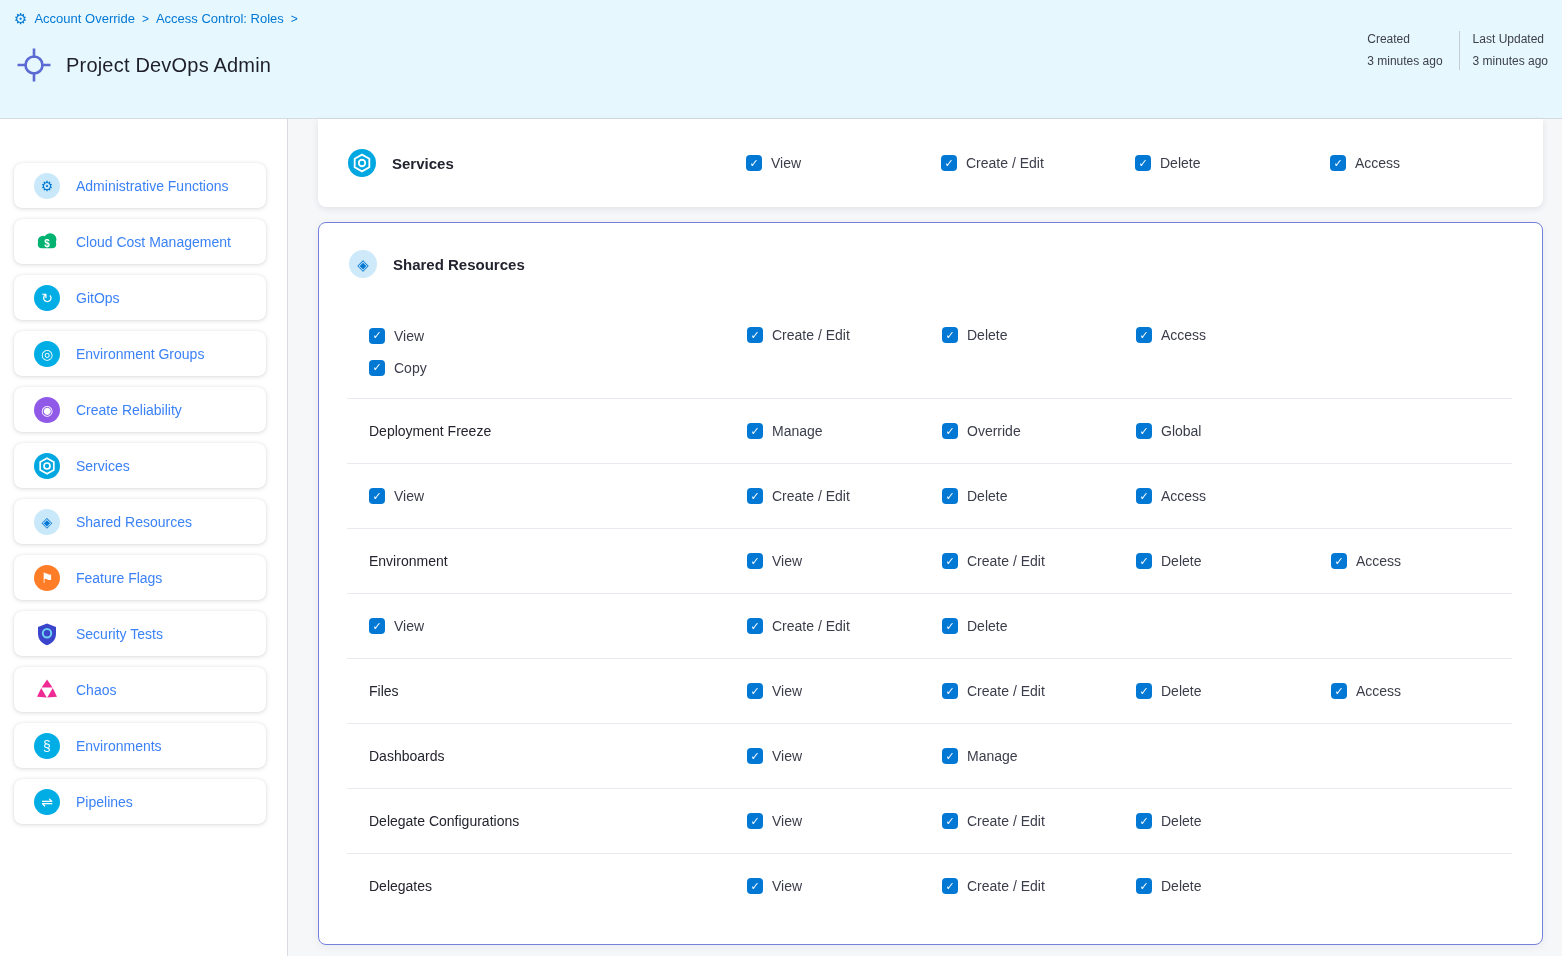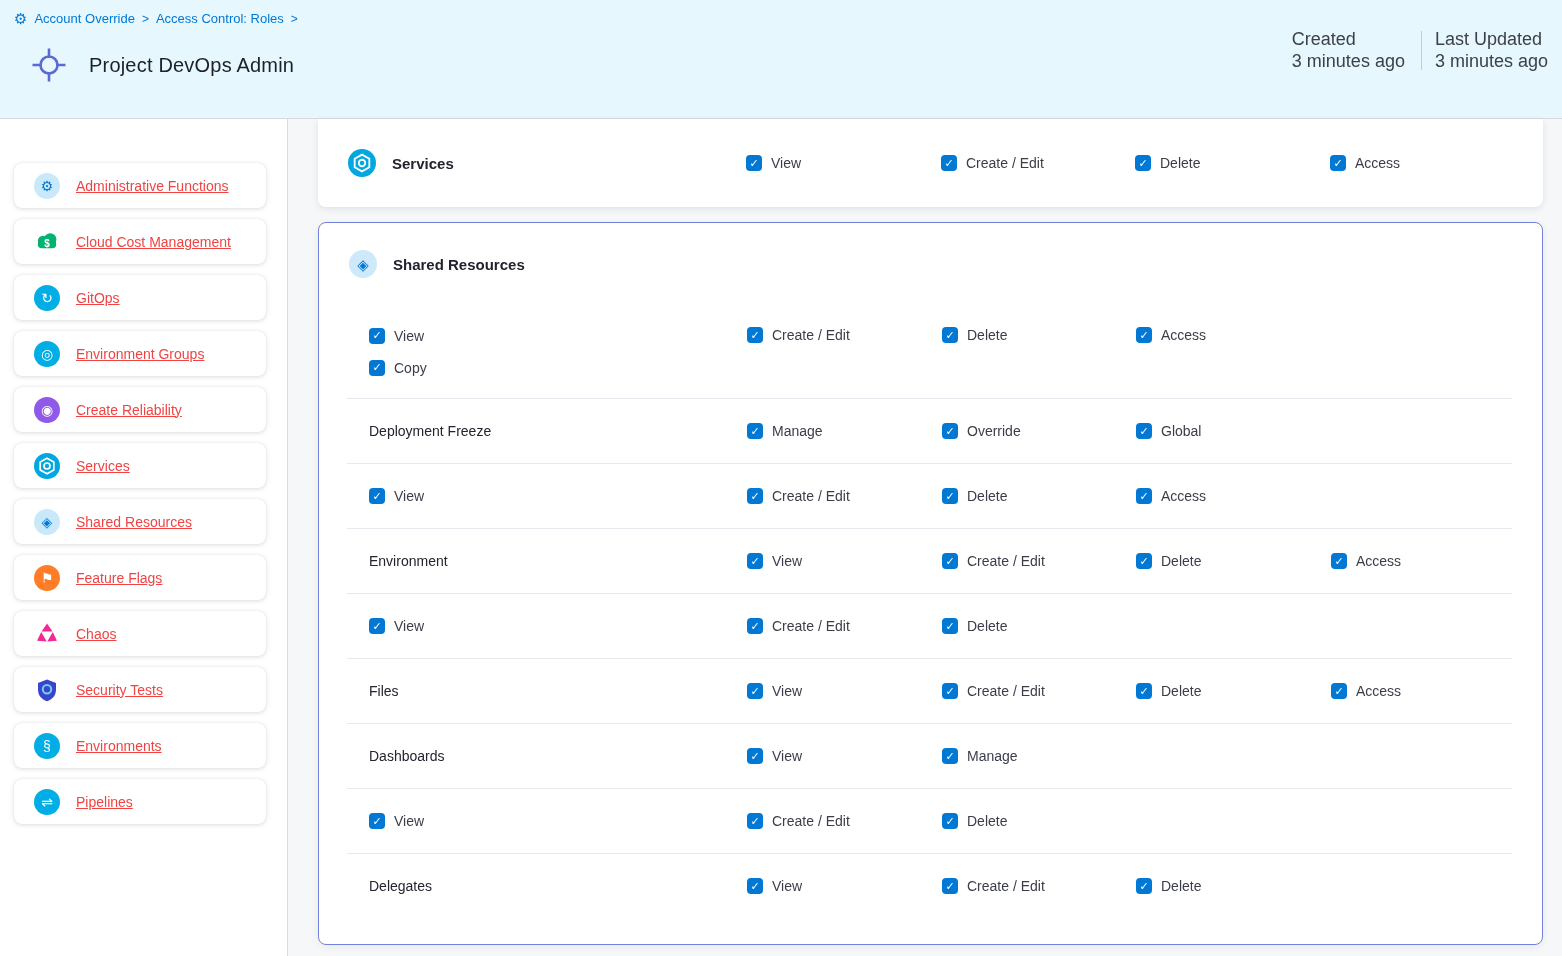--- a/index.html
+++ b/index.html
@@ -17,47 +17,47 @@
   }
   .breadcrumb {
     position:absolute; top:11px; left:14px;
     display:flex; align-items:center; gap:7px;
     font-size:13px; font-weight:500; color:#0278d5;
   }
   .crumb-gear { font-size:15px; line-height:1; color:#0278d5; }
   .crumb-link { color:#0278d5; text-decoration:none; cursor:pointer; }
   .crumb-sep { color:#0278d5; font-size:12px; }
   .title-row {
-    position:absolute; top:46px; left:30px;
-    display:flex; align-items:center; gap:21px;
+    position:absolute; top:46px; left:15px;
+    display:flex; align-items:center; gap:13px;
   }
   .page-title { margin:0; font-size:20px; font-weight:500; color:#1e1f2b; letter-spacing:.2px; }
   .meta {
     position:absolute; top:29px; right:14px;
     display:flex; align-items:stretch;
-    font-size:18px; color:#3e404d;
+    font-size:12px; color:#3e404d;
   }
   .meta-col { display:flex; flex-direction:column; gap:1px; line-height:21px; }
   .meta-col.created { padding-right:16px; }
   .meta-col.updated { padding-left:13px; }
   .meta-divider { width:1px; background:#c5cad3; margin:2px 0; }
 
   
   .sidebar {
     position:absolute; top:119px; left:0; width:288px; bottom:0;
     background:#ffffff; border-right:1px solid #d9dae3; padding-top:44px;
   }
   .side-item {
     width:252px; height:45px; margin:0 0 11px 14px;
     background:#fff; border-radius:8px;
     box-shadow:0 1px 4px rgba(40,41,61,.16), 0 0 1px rgba(40,41,61,.12);
     display:flex; align-items:center; gap:16px; padding-left:20px;
     cursor:pointer;
   }
-  .side-label { font-size:14px; color:#ef4444;text-decoration:underline; }
+  .side-label { font-size:14px; color:#3b82f6; }
 
   .icon-circle {
     border-radius:50%; display:inline-flex; align-items:center; justify-content:center;
     flex:0 0 auto;
   }
   .icon-circle span { line-height:1; display:block; }
   .icon-free { display:inline-flex; align-items:center; justify-content:center; flex:0 0 auto; }
   .icon-free svg, .icon-circle svg { display:block; }
 
   
@@ -190,37 +190,37 @@
     </div>
     <div class="side-item">
       <span class="icon-circle" style="height: 26px; width: 26px; background: rgb(255, 125, 39);">
         <span style="color: rgb(255, 255, 255); font-size: 14px;">⚑</span>
       </span>
       <span class="side-label">Feature Flags</span>
     </div>
     <div class="side-item">
       <span class="icon-free" style="height: 26px; width: 26px;">
         <svg width="26" height="26" viewBox="0 0 26 26">
+          <path d="M13 2.5 L22 6 V12.8 C22 18.6 18.3 22.5 13 24.2 C7.7 22.5 4 18.6 4 12.8 V6 Z" fill="#3b45cc"></path>
+          <circle cx="13" cy="12.3" r="4.2" fill="none" stroke="#6fd0f2" stroke-width="2"></circle>
+        </svg>
+      </span>
+      <span class="side-label">Security Tests</span>
+    </div>
+    <div class="side-item">
+      <span class="icon-free" style="height: 26px; width: 26px;">
+        <svg width="26" height="26" viewBox="0 0 26 26">
           <g fill="#f02a95">
             <polygon points="13,2.5 18.5,10.5 7.5,10.5"></polygon>
             <polygon points="13,2.5 18.5,10.5 7.5,10.5" transform="rotate(120 13 14)"></polygon>
             <polygon points="13,2.5 18.5,10.5 7.5,10.5" transform="rotate(240 13 14)"></polygon>
           </g>
         </svg>
       </span>
       <span class="side-label">Chaos</span>
-    </div>
-    <div class="side-item">
-      <span class="icon-free" style="height: 26px; width: 26px;">
-        <svg width="26" height="26" viewBox="0 0 26 26">
-          <path d="M13 2.5 L22 6 V12.8 C22 18.6 18.3 22.5 13 24.2 C7.7 22.5 4 18.6 4 12.8 V6 Z" fill="#3b45cc"></path>
-          <circle cx="13" cy="12.3" r="4.2" fill="none" stroke="#6fd0f2" stroke-width="2"></circle>
-        </svg>
-      </span>
-      <span class="side-label">Security Tests</span>
     </div>
     <div class="side-item">
       <span class="icon-circle" style="height: 26px; width: 26px; background: rgb(0, 173, 228);">
         <span style="color: rgb(255, 255, 255); font-size: 14px;">§</span>
       </span>
       <span class="side-label">Environments</span>
     </div>
     <div class="side-item">
       <span class="icon-circle" style="height: 26px; width: 26px; background: rgb(0, 173, 228);">
         <span style="color: rgb(255, 255, 255); font-size: 14px;">⇌</span>
@@ -440,20 +440,21 @@
           <div class="cell">
             <span class="perm">
               <span class="cb">✓</span>
               <span class="cb-label">Manage</span>
             </span>
           </div>
           <div class="cell"></div>
           <div class="cell"></div>
         </div>
         <div class="perm-row">
+          <div class="row-label">Delegate Configurations</div>
           <div class="cell">
             <span class="perm">
               <span class="cb">✓</span>
               <span class="cb-label">View</span>
             </span>
           </div>
           <div class="cell">
             <span class="perm">
               <span class="cb">✓</span>
               <span class="cb-label">Create / Edit</span>

